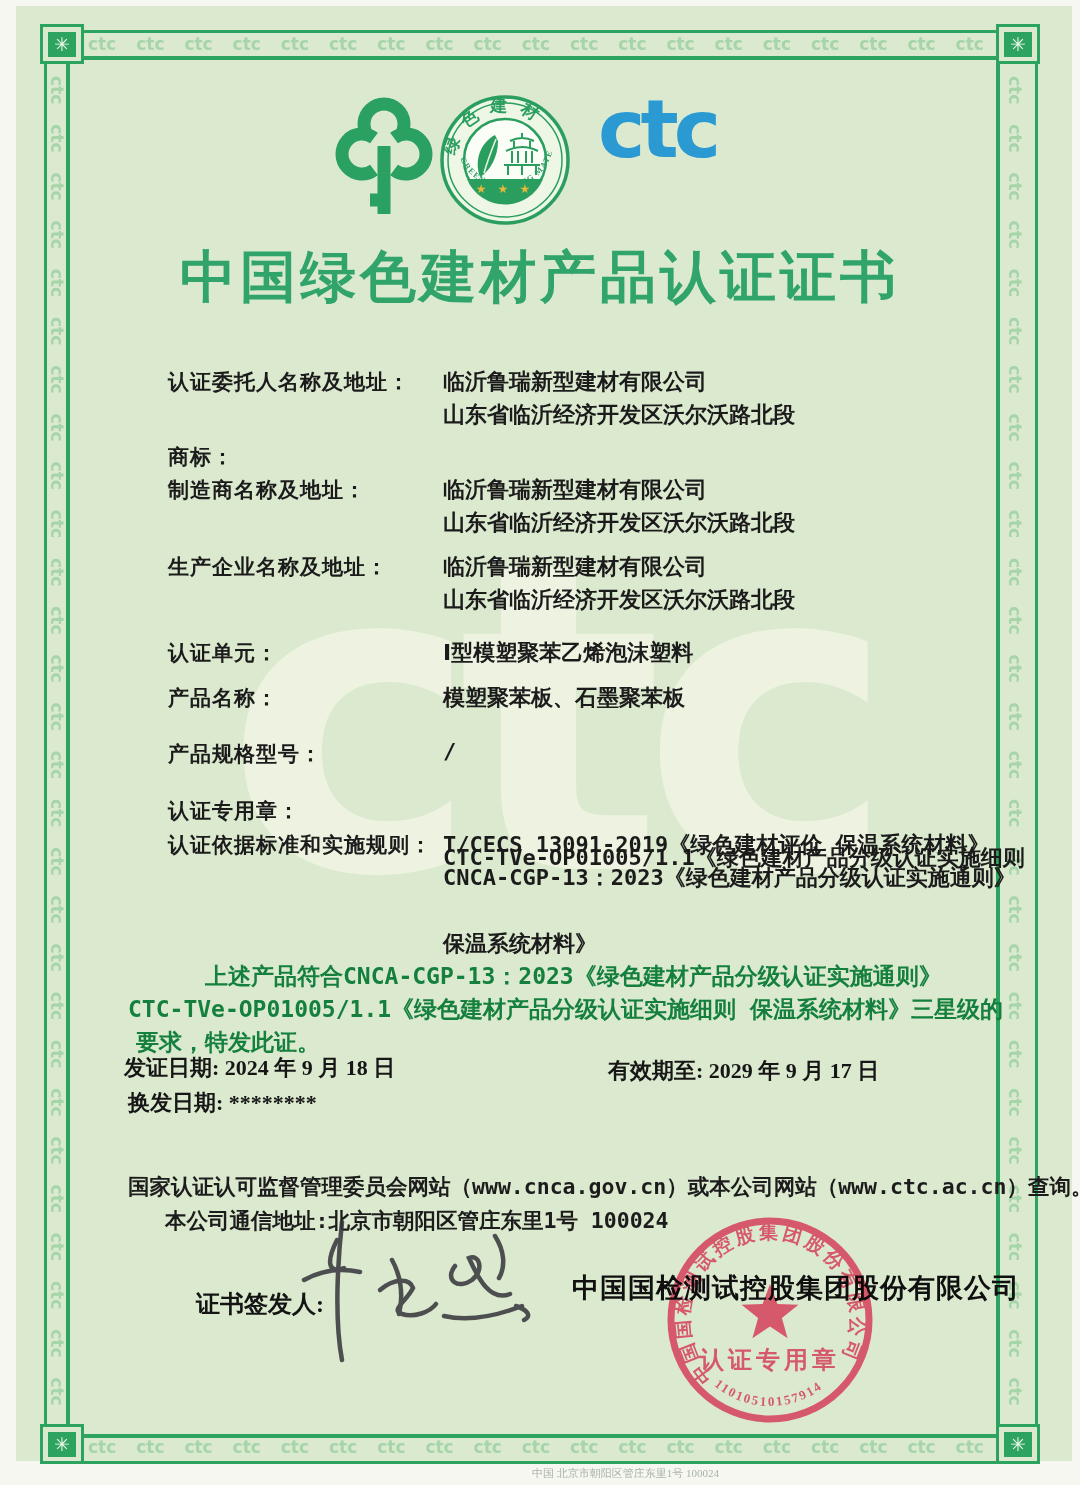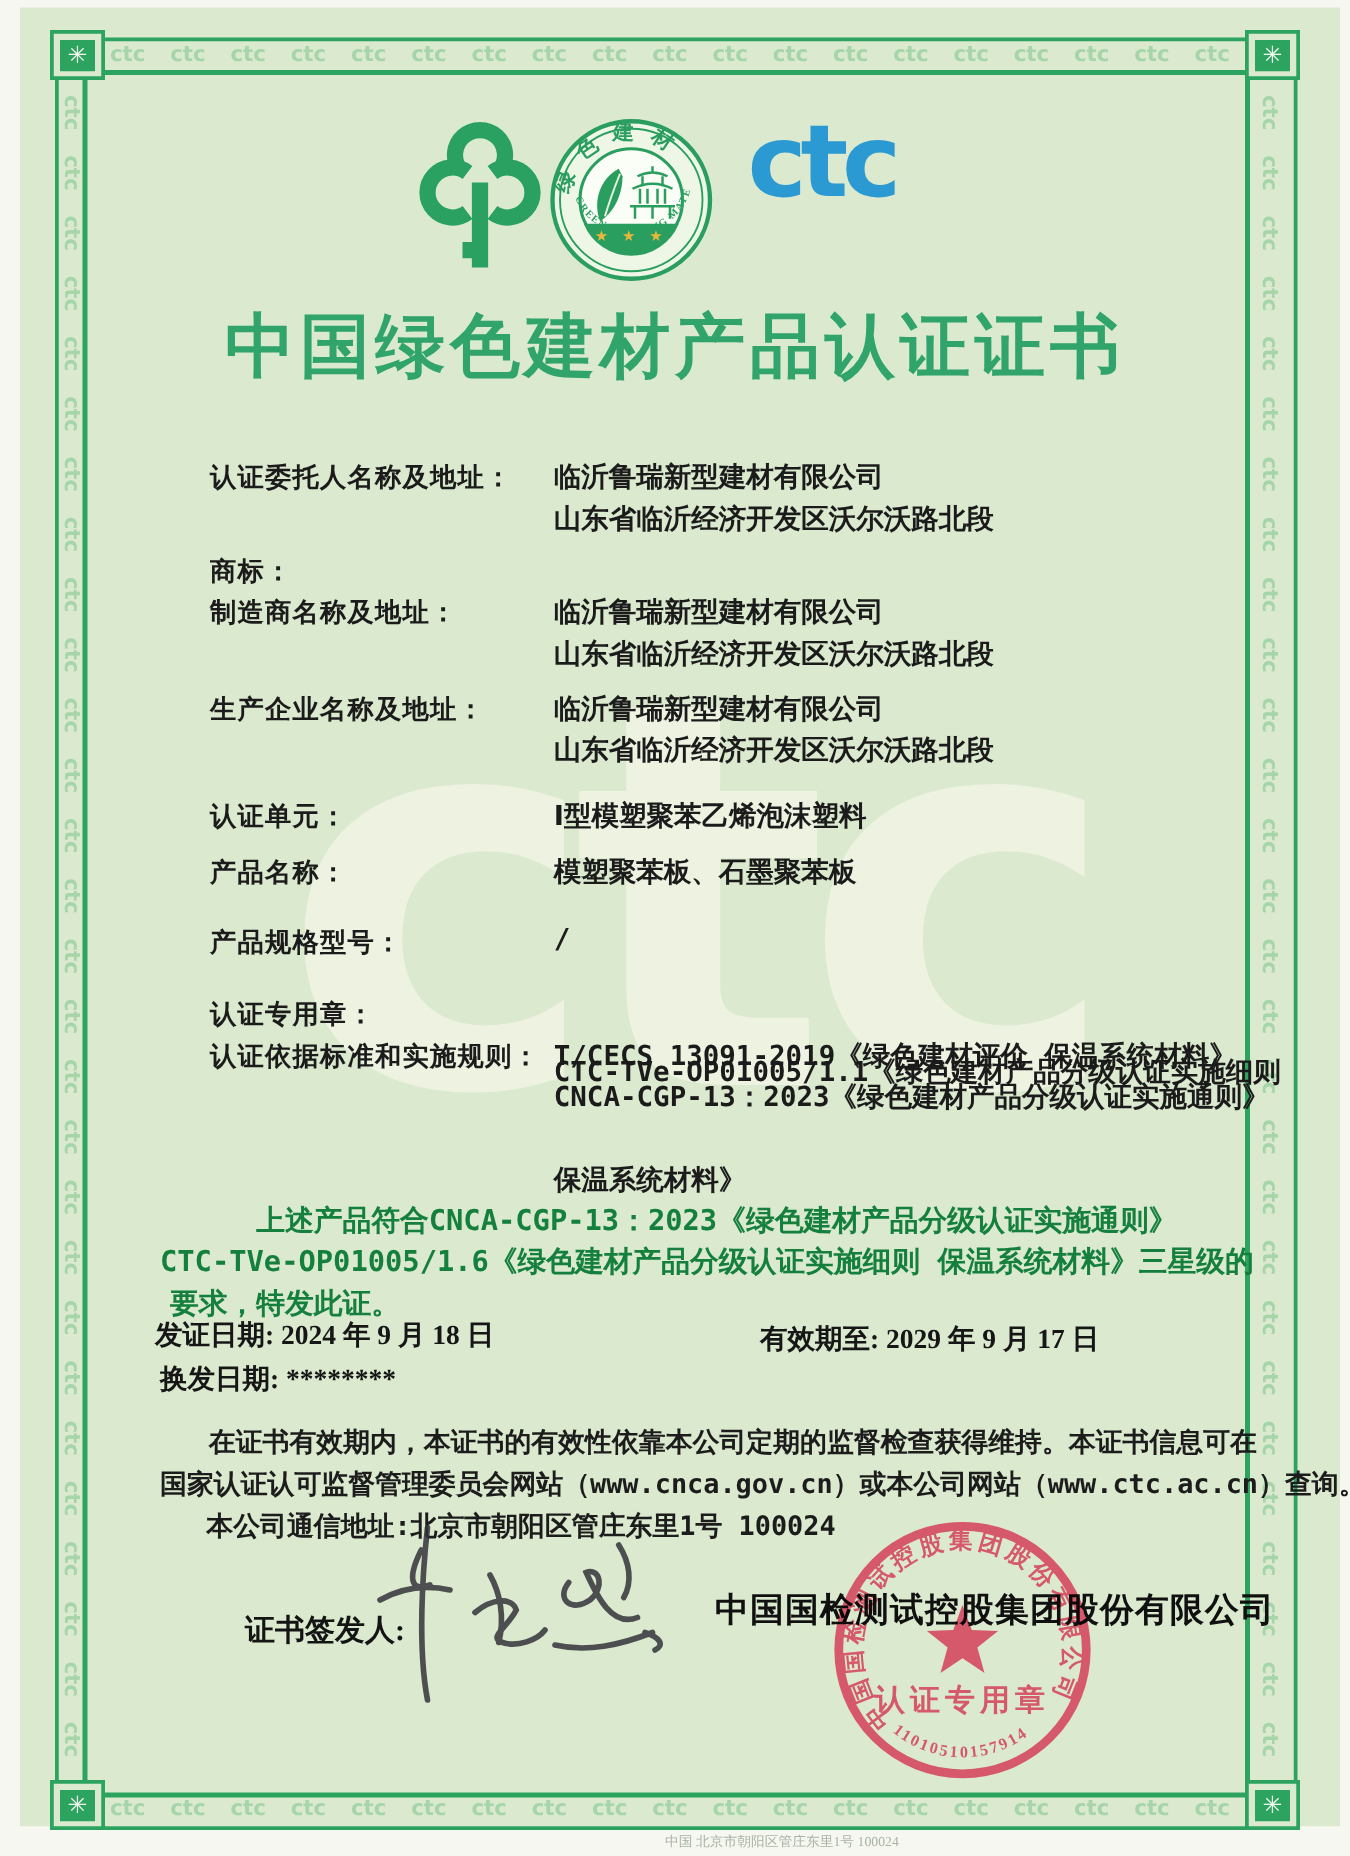--- a/index.html
+++ b/index.html
@@ -149,37 +149,36 @@
 
   <div class="lbl" style="top:797px;">认证专用章：</div>
 
   <div class="lbl" style="top:831px;">认证依据标准和实施规则：</div>
   <div class="val" style="top:830px;">T/CECS 13091-2019《绿色建材评价 保温系统材料》</div>
   <div class="val" style="top:863px;">CNCA-CGP-13：2023《绿色建材产品分级认证实施通则》</div>
   <div class="val" style="top:843px;">CTC-TVe-OP01005/1.1《绿色建材产品分级认证实施细则</div>
   <div class="val" style="top:929px;">保温系统材料》</div>
 
   <div class="para" style="left:205px;top:961px;">上述产品符合CNCA-CGP-13：2023《绿色建材产品分级认证实施通则》</div>
-  <div class="para" style="left:128px;top:994px;">CTC-TVe-OP01005/1.6《绿色建材产品分级认证实施细则 保温系统材料》三星级的</div>
+  <div class="para" style="left:128px;top:994px;">CTC-TVe-OP01005/1.1《绿色建材产品分级认证实施细则 保温系统材料》三星级的</div>
   <div class="para" style="left:136px;top:1027px;text-align:right;">要求，特发此证。</div>
 
   <div class="datetxt" style="left:124px;top:1053px;">
     <span>发证日期:</span>
     <span>2024 年 9 月 18 日</span>
   </div>
   <div class="datetxt" style="left:128px;top:1088px;">
     <span>换发日期:</span>
     <span>********</span>
   </div>
   <div class="datetxt" style="left:608px;top:1056px;">
     <span>有效期至:</span>
     <span>2029 年 9 月 17 日</span>
   </div>
 
-  <div class="note" style="left:167px;top:1139px;">在证书有效期内，本证书的有效性依靠本公司定期的监督检查获得维持。本证书信息可在</div>
   <div class="note" style="left:128px;top:1172px;">国家认证认可监督管理委员会网站（www.cnca.gov.cn）或本公司网站（www.ctc.ac.cn）查询。</div>
   <div class="note" style="left:165px;top:1206px;">本公司通信地址:北京市朝阳区管庄东里1号  100024</div>
 
   <div class="signer-label">证书签发人:</div>
   <svg class="sig" width="250" height="150" viewBox="0 0 250 150">
     <g stroke="#33333a" stroke-width="4.5" fill="none" stroke-linecap="round">
       <path d="M45 22 C34 44 36 56 52 50"></path>
       <path d="M50 4 C46 40 42 100 50 142"></path>
       <path d="M12 62 C30 52 50 50 68 54"></path>
       <path d="M88 72 C102 60 118 60 121 70 C114 84 98 92 110 96 C122 100 138 94 144 86"></path>

